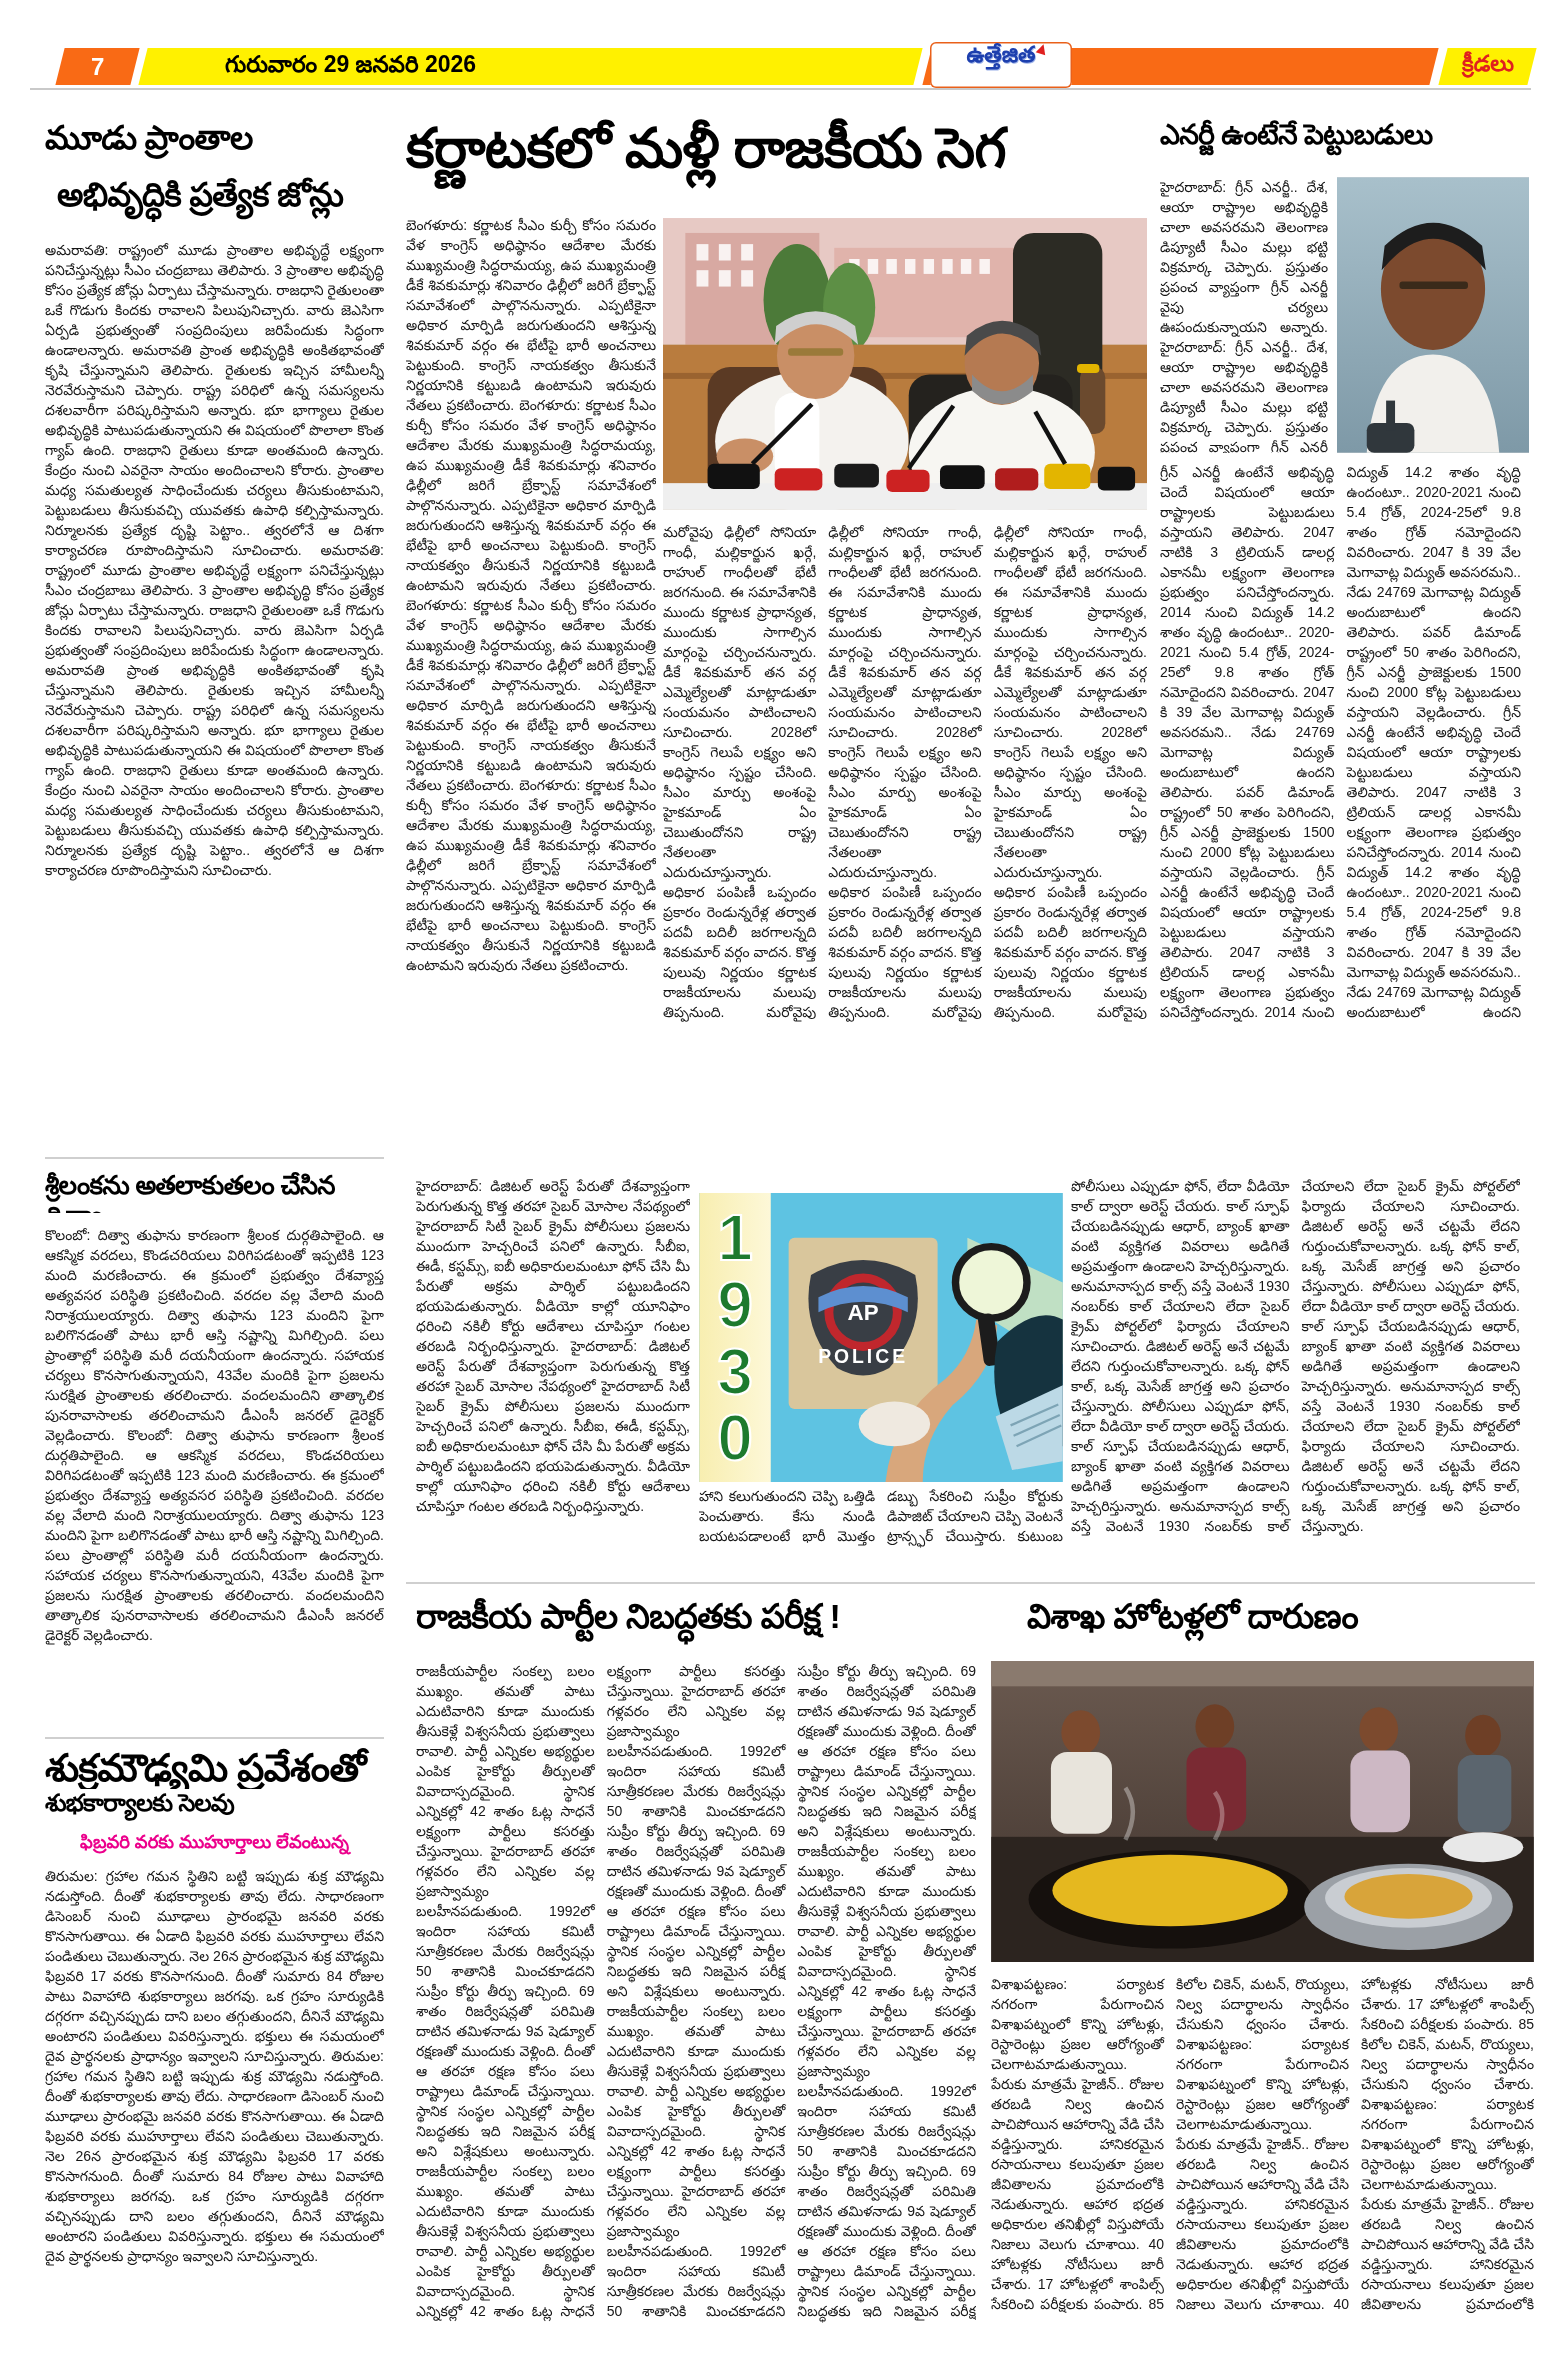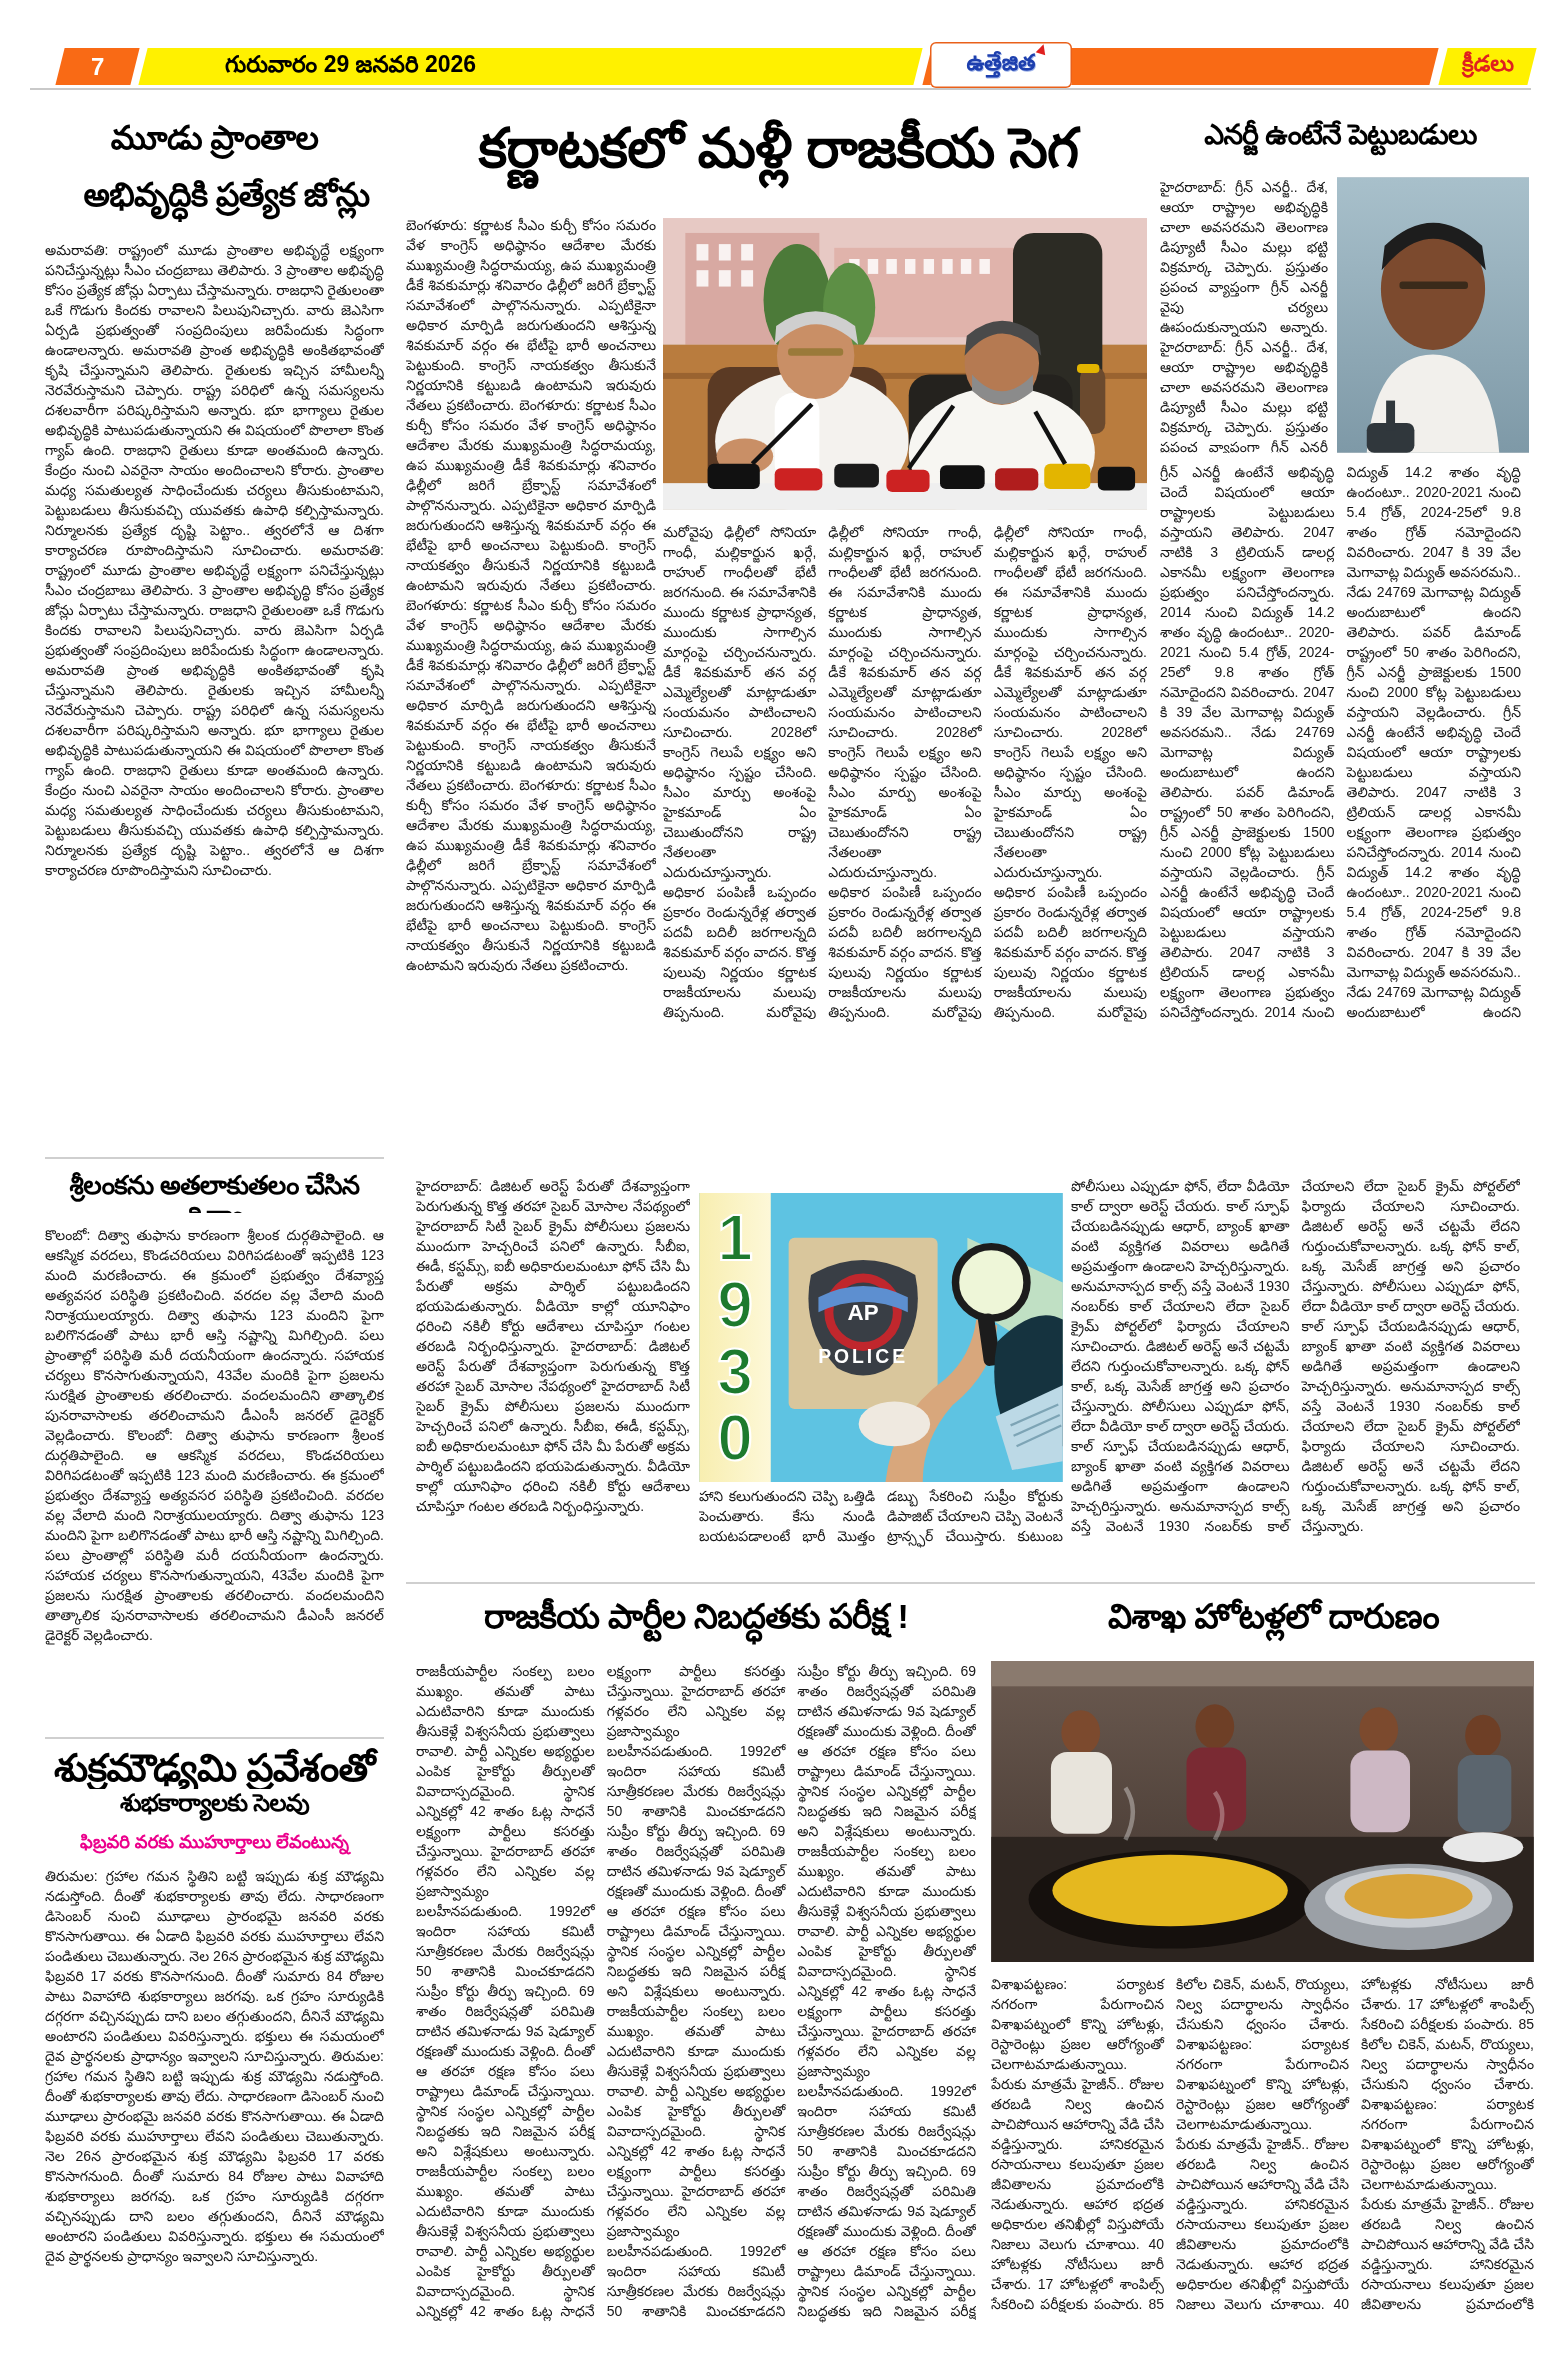--- a/index.html
+++ b/index.html
@@ -11,27 +11,27 @@
   .skew{transform:skewX(-14deg);}
   .hdr-num{background:#f96a15;color:#fff;font-size:24px;font-weight:bold;
            display:flex;align-items:center;justify-content:center;}
   .hdr-date{background:#fff100;color:#000;font-size:23px;font-weight:bold;
             display:flex;align-items:center;}
   .hdr-orange{background:#f96a15;}
   .hdr-sports{background:#fff100;color:#e0201f;font-size:22.4px;font-weight:bold;
               display:flex;align-items:center;justify-content:center;}
   .hdr-rule{position:absolute;left:30px;top:88px;width:1501px;height:1.5px;background:#c9c9c9;}
   .masthead{position:absolute;top:42px;left:930px;width:142px;height:46px;background:#fff;
-            border-radius:6px;box-shadow:0 0 0 1.5px #e9601a inset;display:flex;align-items:center;
+            border-radius:6px;box-shadow:0 0 0 1.5px #e9601a inset;display:flex;
             justify-content:center;z-index:5;}
   .masthead-word{color:#1d3fae;font-size:22.4px;font-weight:bold;text-shadow:0.7px 0.7px 0 #9db2e8;}
   .masthead-flame{position:absolute;top:1.5px;right:25px;width:0;height:0;border-left:5.2px solid transparent;
             border-right:5.2px solid transparent;border-bottom:10.4px solid #e0201f;transform:rotate(18deg);}
   
-  .headline{font-weight:800;color:#000;text-align:center;line-height:1.18;overflow:hidden;letter-spacing:-0.7px;}
+  .headline{font-weight:800;color:#000;text-align:left;line-height:1.18;overflow:hidden;letter-spacing:-0.7px;}
   .body-text{font-size:14px;line-height:20px;text-align:justify;color:#161616;overflow:hidden;}
   .cols2{column-count:2;column-gap:12px;}
   .cols3{column-count:3;column-gap:12px;}
   .subtitle-pink{color:#ec008c;font-weight:bold;font-size:18px;text-align:center;overflow:hidden;}
   .rule-h{background:#cfcfcf;height:1.5px;}
   .photo{overflow:hidden;background:#ddd;}
   .photo svg{display:block;}
 </style>
 </head>
 <body>

